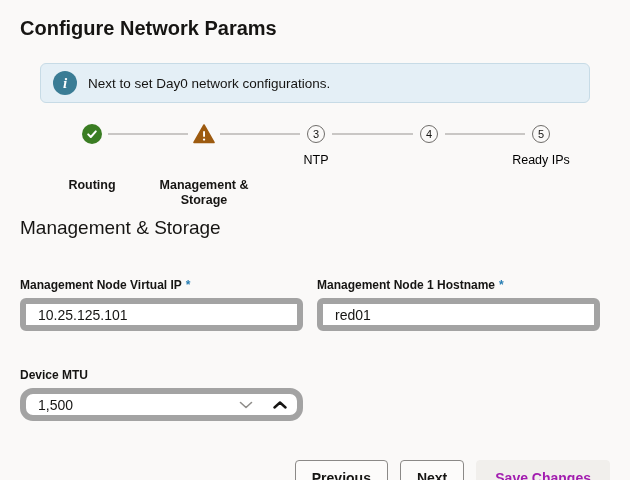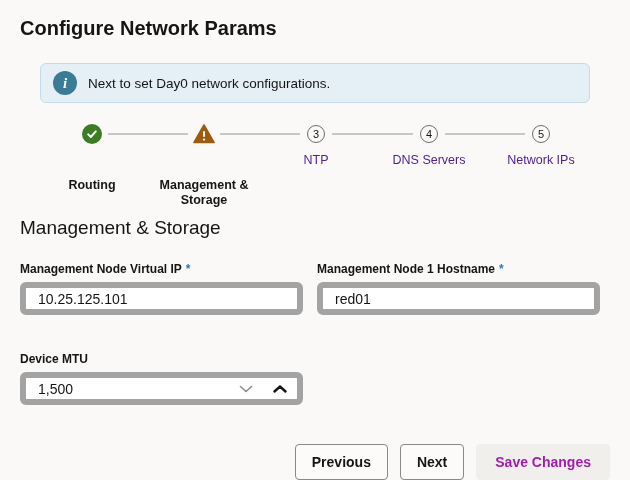--- a/index.html
+++ b/index.html
@@ -51,50 +51,50 @@
     width: 20px; height: 20px; border-radius: 50%;
     background: #3a7d23; display: flex; align-items: center; justify-content: center;
   }
   .circle-num {
     width: 18px; height: 18px; border-radius: 50%;
     background: #faf9f8; border: 1.5px solid #6f6d6a;
     display: flex; align-items: center; justify-content: center;
     font-size: 11px; color: #161513; box-sizing: border-box;
   }
   .step-label {
-    margin-top: 9px; font-size: 12.5px; line-height: 15px; color: #4c1d95;
+    margin-top: 9px; font-size: 12.5px; line-height: 15px; color: #000000;
     padding: 0 2px;
   }
   .step-label.active { font-weight: 700; color: #161513; margin-top: 34px; }
 
   
   .section-heading {
     margin: 22px 0 0 0;
     font-size: 19px; font-weight: 400; color: #161513; line-height: 23px;
   }
 
   
-  .form-row { display: flex; gap: 14px; margin-top: 23px; }
+  .form-row { display: flex; gap: 14px; margin-top: 39px; }
   .field { width: 283px; }
   .field-label {
     font-size: 12px; font-weight: 700; color: #161513; margin-bottom: 6px;
     line-height: 14px;
   }
   .req { color: #267db3; margin-left: 4px; font-weight: 700; }
   .text-input {
     width: 100%; height: 33px;
     border: 6px solid #a3a3a3; border-radius: 6px;
     background: #ffffff; color: #161513;
     font-family: "Liberation Sans", sans-serif;
     font-size: 14px; padding: 0 12px; box-sizing: border-box;
     outline: none;
   }
   .mtu-row { margin-top: 37px; }
   .stepper-wrap { position: relative; width: 283px; }
-  .stepper-wrap .text-input { padding-right: 90px; }
+  .stepper-wrap .text-input { padding-right: 90px; border-radius: 13px; }
   .spin-btn {
     position: absolute; top: 0; height: 33px; width: 30px;
     display: flex; align-items: center; justify-content: center;
     cursor: pointer; background: transparent; border: none; padding: 0;
   }
   .spin-down { right: 42px; }
   .spin-up { right: 8px; }
 
   
   .actions {
@@ -159,28 +159,27 @@
       <div class="marker">
         <span class="circle-num">3</span>
       </div>
       <div class="step-label">NTP</div>
     </div>
 
     <div class="step" style="left:354px;">
       <div class="marker">
         <span class="circle-num">4</span>
       </div>
-      <div class="step-label">DNS Servers</div>
     </div>
 
     <div class="step" style="left:466px;">
       <div class="marker">
         <span class="circle-num">5</span>
       </div>
-      <div class="step-label">Network IPs</div>
+      <div class="step-label">Ready IPs</div>
     </div>
   </div>
 
   <h2 class="section-heading">Management &amp; Storage</h2>
 
   <div class="form-row">
     <div class="field">
       <div class="field-label">
         <span>Management Node Virtual IP</span><span class="req">*</span>
       </div>

